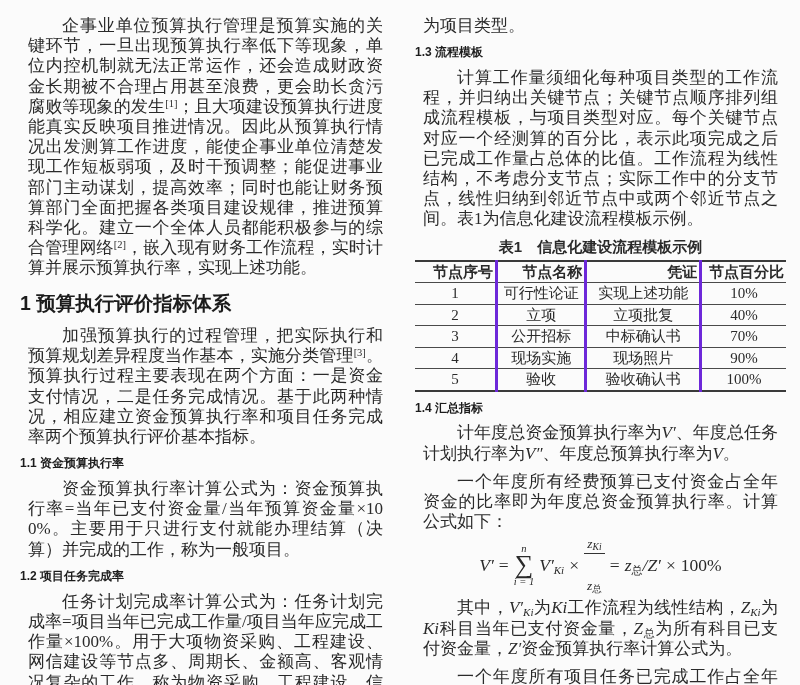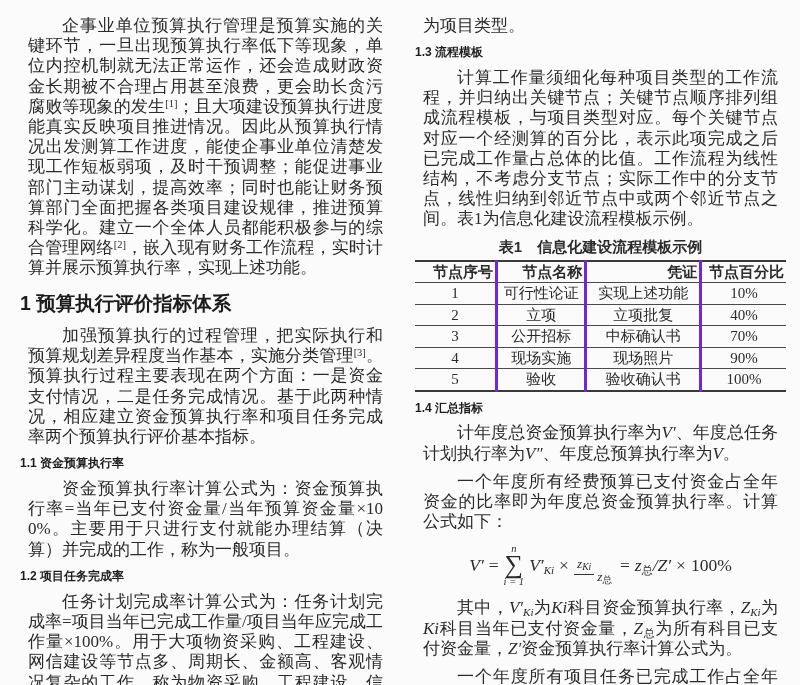--- a/index.html
+++ b/index.html
@@ -47,21 +47,21 @@
   table.grid tbody tr:last-child td { border-bottom:none; }
   col.c1 { width:22%; } col.c2 { width:24%; } col.c3 { width:31%; } col.c4 { width:23%; }
   .formula {
     display:flex; align-items:center; justify-content:center; gap:5px;
     margin:5px 0 6px; font-size:17.5px; height:50px;
   }
   .formula .op { font-style:normal; }
   .sum { display:inline-flex; flex-direction:column; align-items:center; }
   .sum .sigma { font-size:26px; line-height:0.85; }
   .sum .sum-upper, .sum .sum-lower { font-size:10.5px; font-style:italic; line-height:1.1; }
-  .frac { display:inline-flex; align-items:center; font-size:13.5px; line-height:1.2; }
+  .frac { display:inline-flex; flex-direction:column; align-items:center; font-size:13.5px; line-height:1.2; }
   .frac .num { border-bottom:1px solid #333; padding:0 3px 1px; }
   .frac .den { padding:1px 3px 0;margin-top:23px; }
   .frac sub.var { font-size:9.5px; vertical-align:-2px; }
 </style>
 </head>
 <body>
 
 <div class="page">
 
   <div class="col">
@@ -146,17 +146,17 @@
       <span class="frac">
         <span class="num"><span class="it">z</span><sub class="var it">Ki</sub></span>
         <span class="den"><span class="it">z</span><sub class="var">总</sub></span>
       </span>
       <span class="op">=</span>
       <span><span class="it">z</span><sub class="var">总</sub><span class="it">/Z′</span></span>
       <span class="op">×</span>
       <span>100%</span>
     </div>
 
-    <p class="body"><span>其中，</span><span class="it">V′</span><sub class="var it">Ki</sub><span>为</span><span class="it">Ki</span><span>科目资金预算执行率，</span><span class="it">Z</span><sub class="var it">Ki</sub><span>为</span><span class="it">Ki</span><span>科目当年已支付资金量，</span><span class="it">Z</span><sub class="var">总</sub><span>为所有科目已支付资金量，</span><span class="it">Z′</span><span>资金预算执行率计算公式为。</span></p>
+    <p class="body"><span>其中，</span><span class="it">V′</span><sub class="var it">Ki</sub><span>为</span><span class="it">Ki</span><span>工作流程为线性结构，</span><span class="it">Z</span><sub class="var it">Ki</sub><span>为</span><span class="it">Ki</span><span>科目当年已支付资金量，</span><span class="it">Z</span><sub class="var">总</sub><span>为所有科目已支付资金量，</span><span class="it">Z′</span><span>资金预算执行率计算公式为。</span></p>
     <p class="body"><span>一个年度所有项目任务已完成工作占全年计划工作的比率即为年度总任务计划执行率。资金进度和工作量进度在不同的业务领域有着不同的工作难</span></p>
   </div>
 
 </div>
 
 </body></html>

